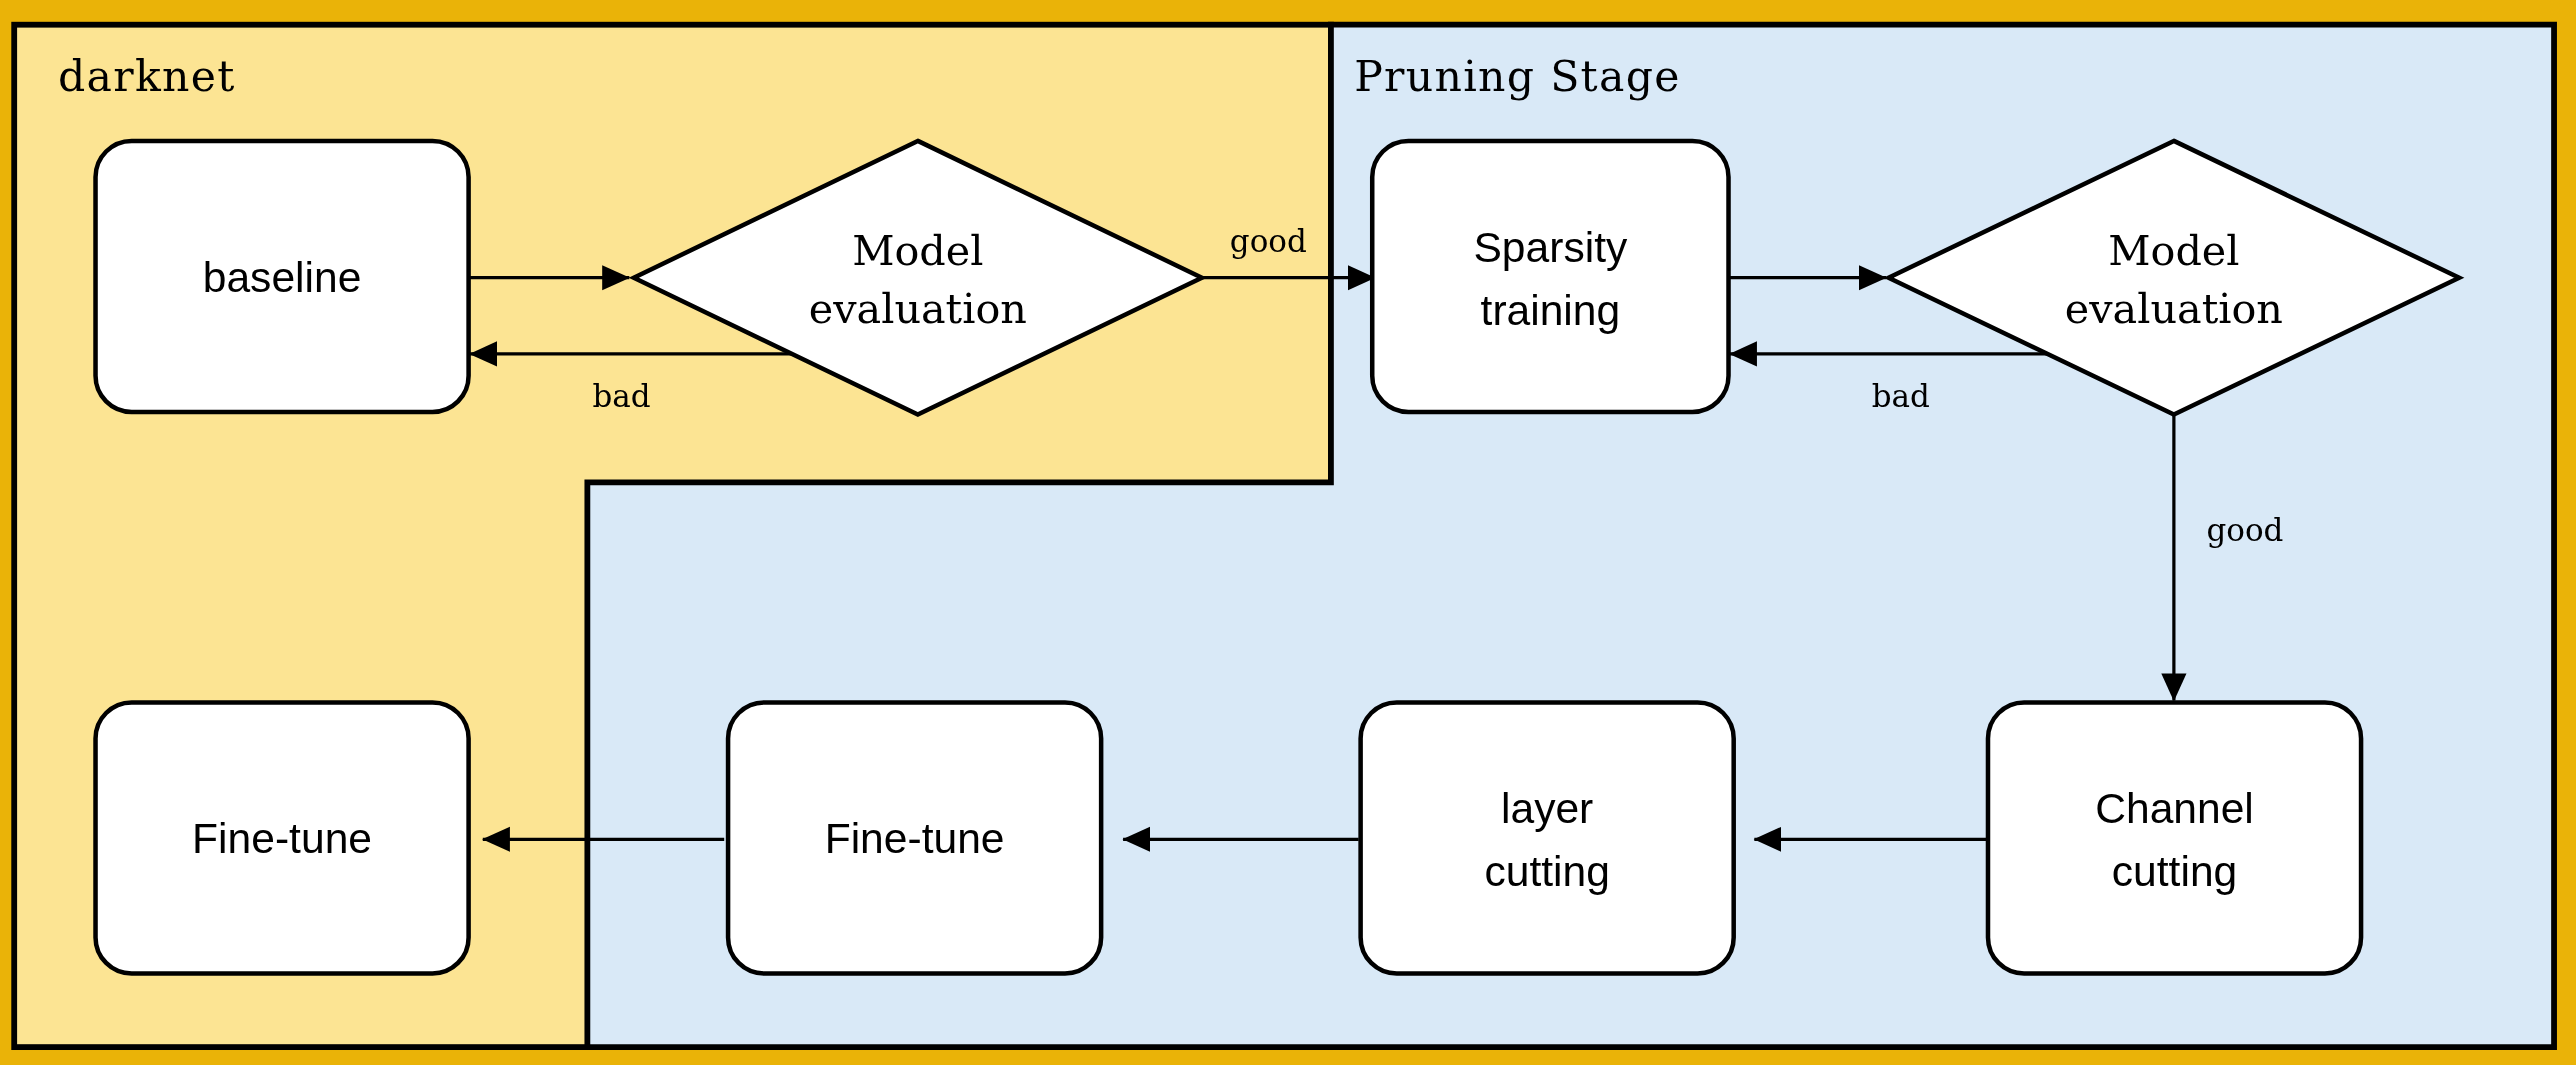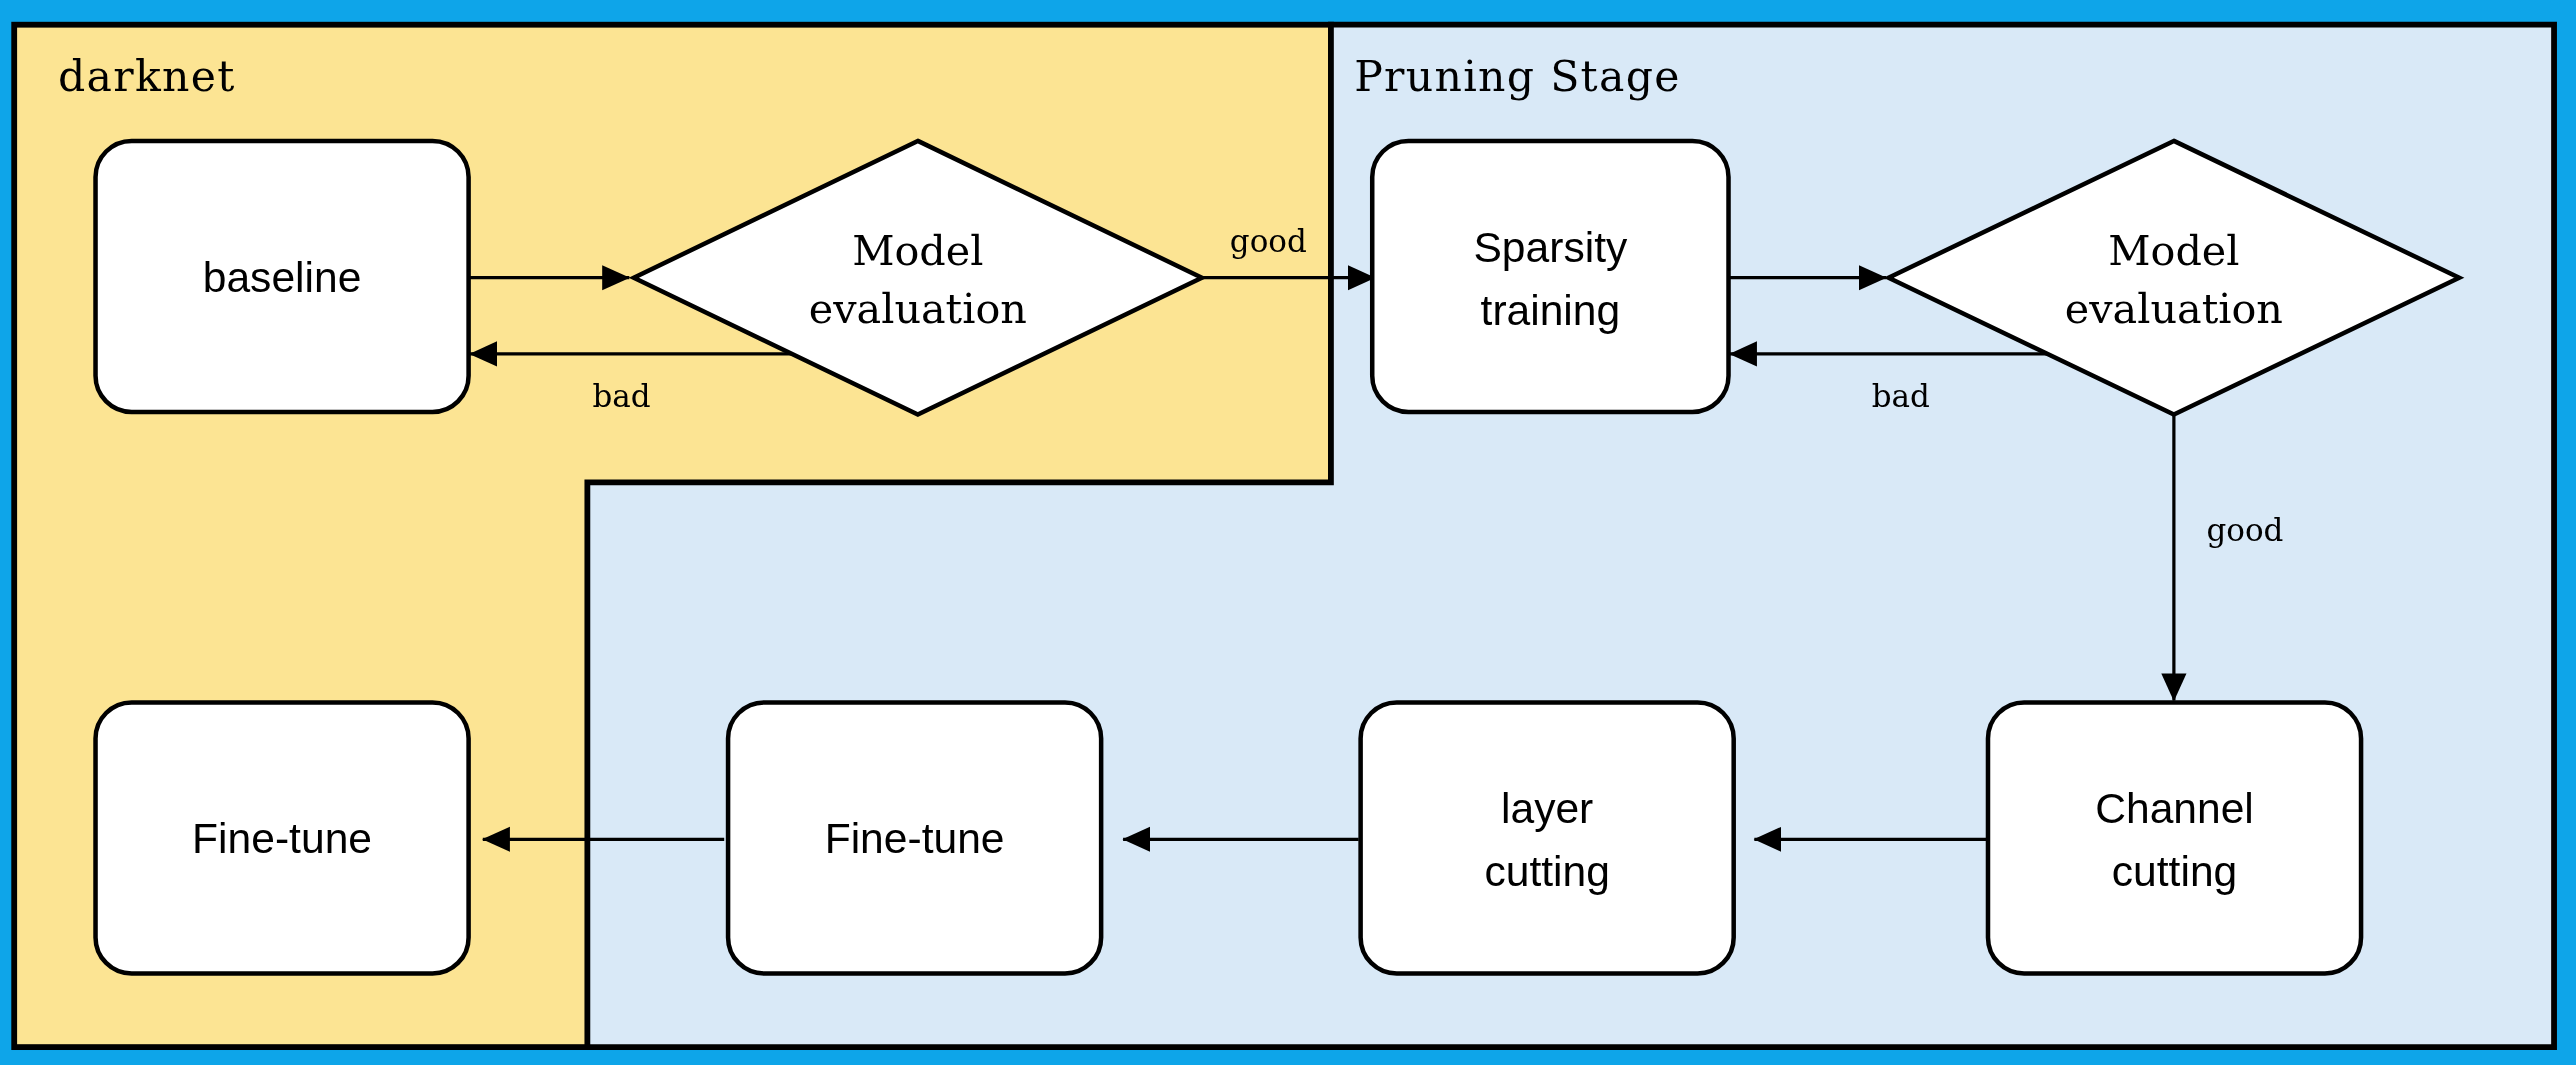--- a/index.html
+++ b/index.html
@@ -4,21 +4,21 @@
 <style>
   html, body {
     margin: 0;
     padding: 0;
     background: #ffffff;
   }
   #canvas {
     position: relative;
     width: 2576px;
     height: 1066px;
-    background: #0ea5e9;
+    background: #eab308;
     font-family: "Liberation Sans", sans-serif;
     overflow: hidden;
   }
   svg.layer {
     position: absolute;
     left: 0;
     top: 0;
     width: 2576px;
     height: 1066px;
   }

